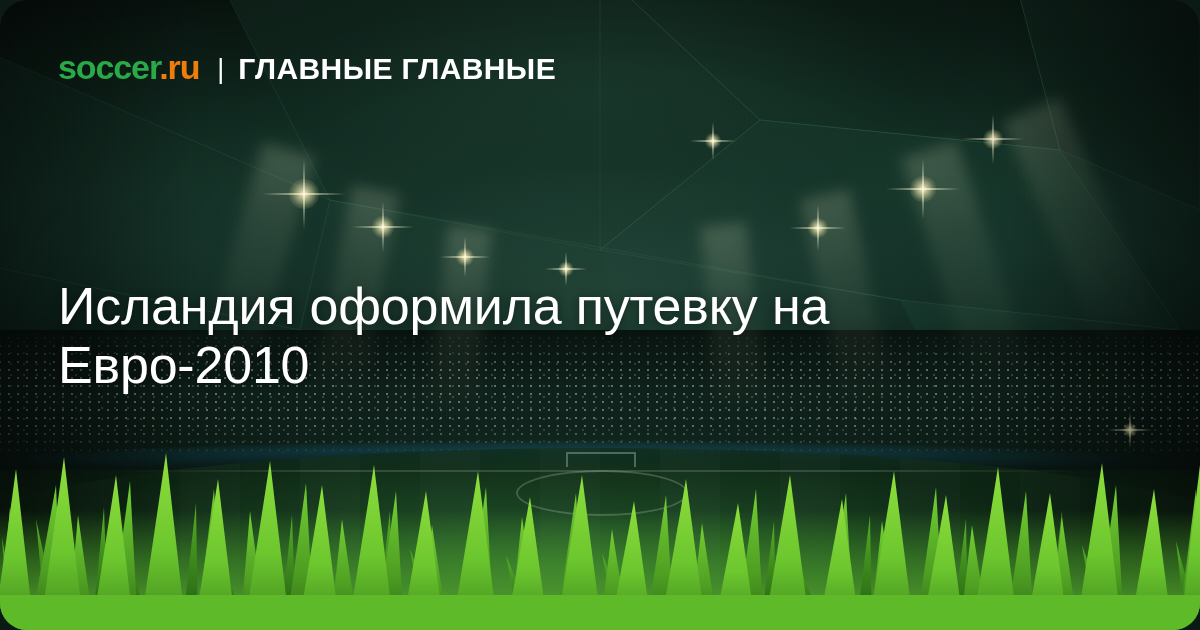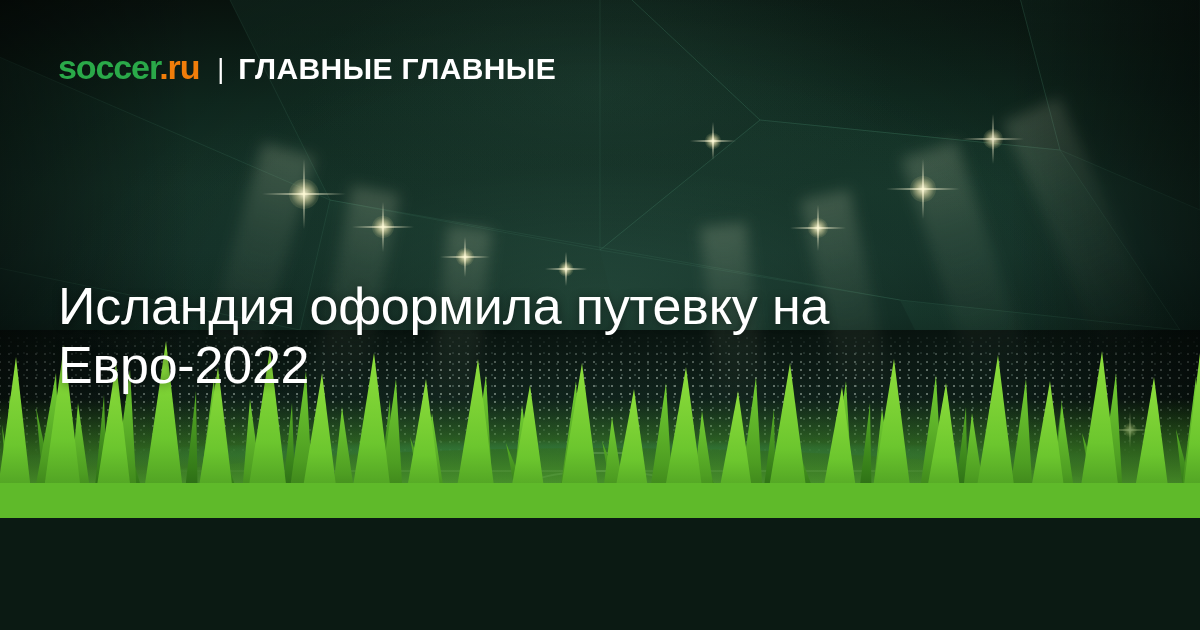--- a/index.html
+++ b/index.html
@@ -2,22 +2,23 @@
 <html><head>
 <meta charset="utf-8">
 <style>
   html,body{margin:0;padding:0;}
   body{
     width:1200px;height:630px;overflow:hidden;
     font-family:"Liberation Sans", sans-serif;
     background:#0b1a13;
   }
   #card{
-    position:relative;width:1200px;height:518px;overflow:hidden;
+    position:relative;width:1200px;height:630px;overflow:hidden;
     background:#4c1d95;
+    border-radius:27px;
   }
 
   
   .layer{position:absolute;left:0;top:0;width:1200px;height:630px;}
 
   
   .bg-base{
     background:
       linear-gradient(180deg,
         #0a1711 0%,
@@ -377,15 +378,15 @@
     </g>
     <rect x="0" y="150" width="1200" height="35" fill="#5fba2a"></rect>
   </svg>
 
   <div class="header">
     <span class="logo"><span class="name">soccer</span><span class="tld">.ru</span></span>
     <span class="divider">|</span>
     <span class="kicker">ГЛАВНЫЕ ГЛАВНЫЕ</span>
   </div>
 
-  <h1 class="headline">Исландия оформила путевку на Евро-2022</h1>
+  <h1 class="headline">Исландия оформила путевку на Евро-2010</h1>
 
 </div>
 
 </body></html>

